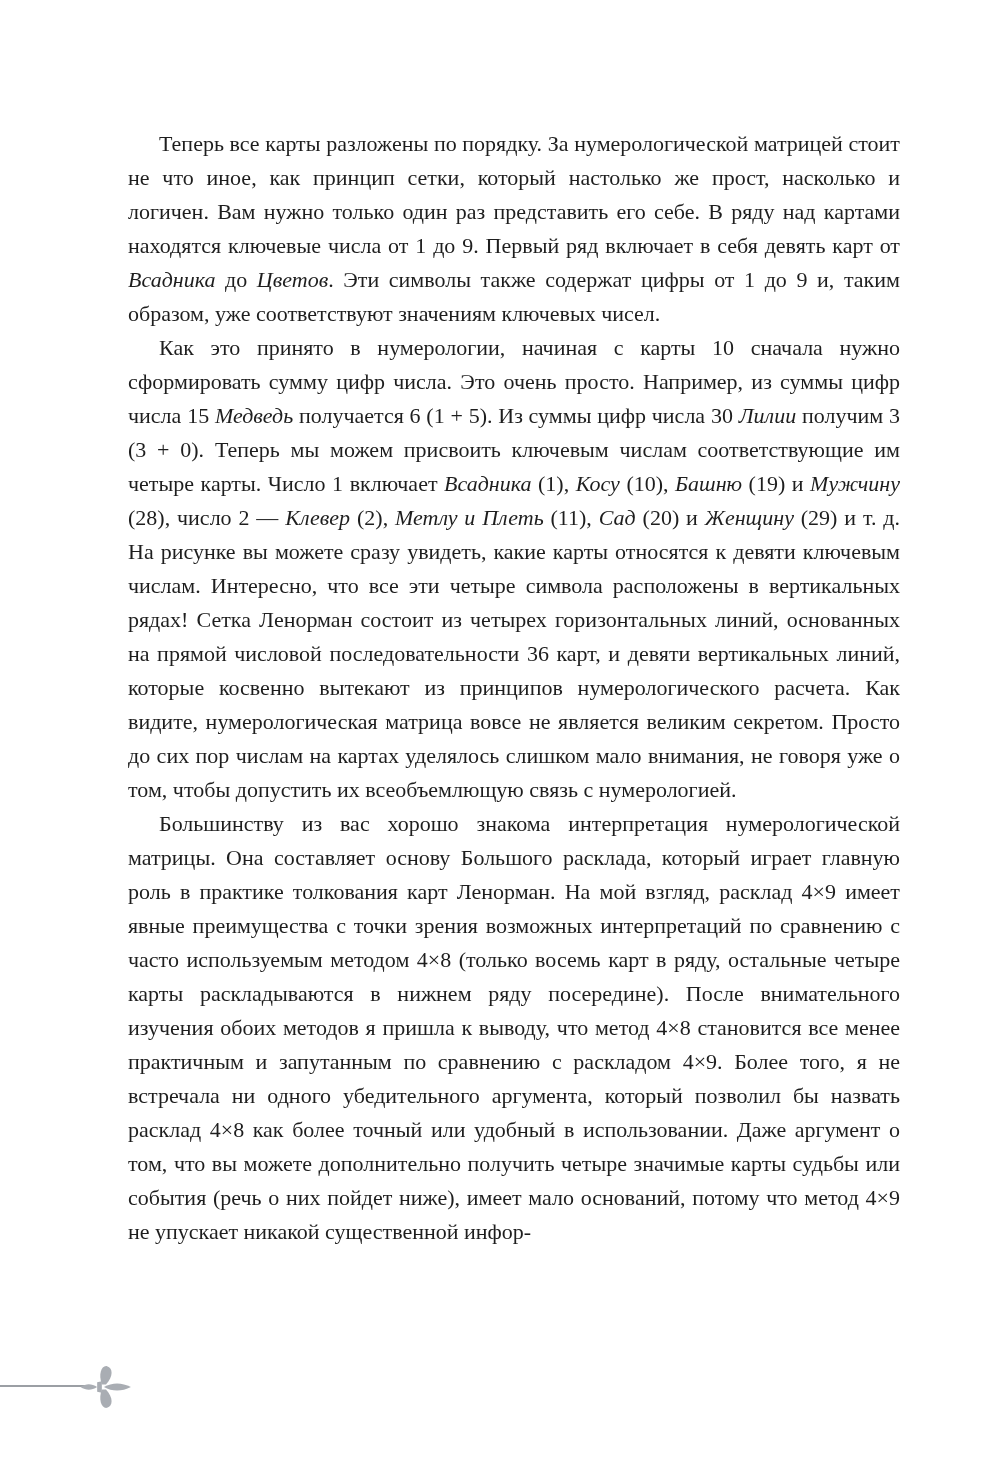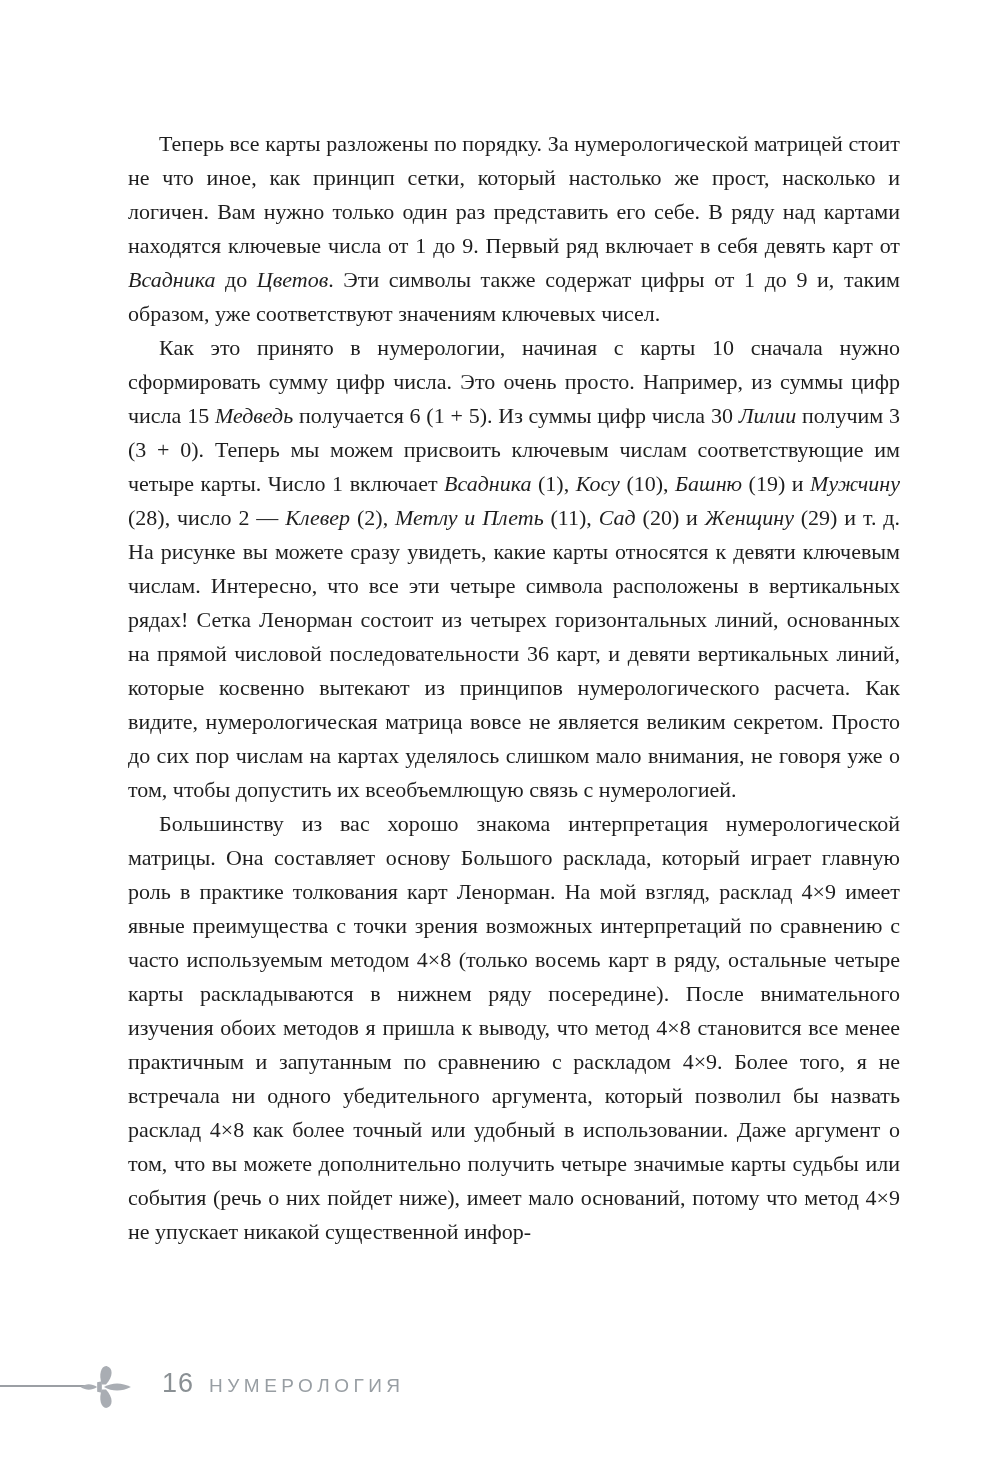--- a/index.html
+++ b/index.html
@@ -88,18 +88,14 @@
   <svg class="ornament" viewBox="0 0 100 100" xmlns="http://www.w3.org/2000/svg" aria-hidden="true">
     <g transform="rotate(90 50 50)">
       <path d="M50 2 C41 20 41 38 50 54 C59 38 59 20 50 2 Z"></path>
       <path d="M45 50 C30 36 13 36 10 48 C8 59 26 65 45 58 Z"></path>
       <path d="M55 50 C70 36 87 36 90 48 C92 59 74 65 55 58 Z"></path>
       <path d="M39 58 L61 58 L59 67 L41 67 Z"></path>
       <path d="M50 67 C43 78 43 88 50 99 C57 88 57 78 50 67 Z"></path>
     </g>
   </svg>
 
-  <div class="footer-text">
-    <span class="page-number">16</span>
-    <span class="section-title">НУМЕРОЛОГИЯ</span>
-  </div>
 
 </div>
 
 </body></html>

